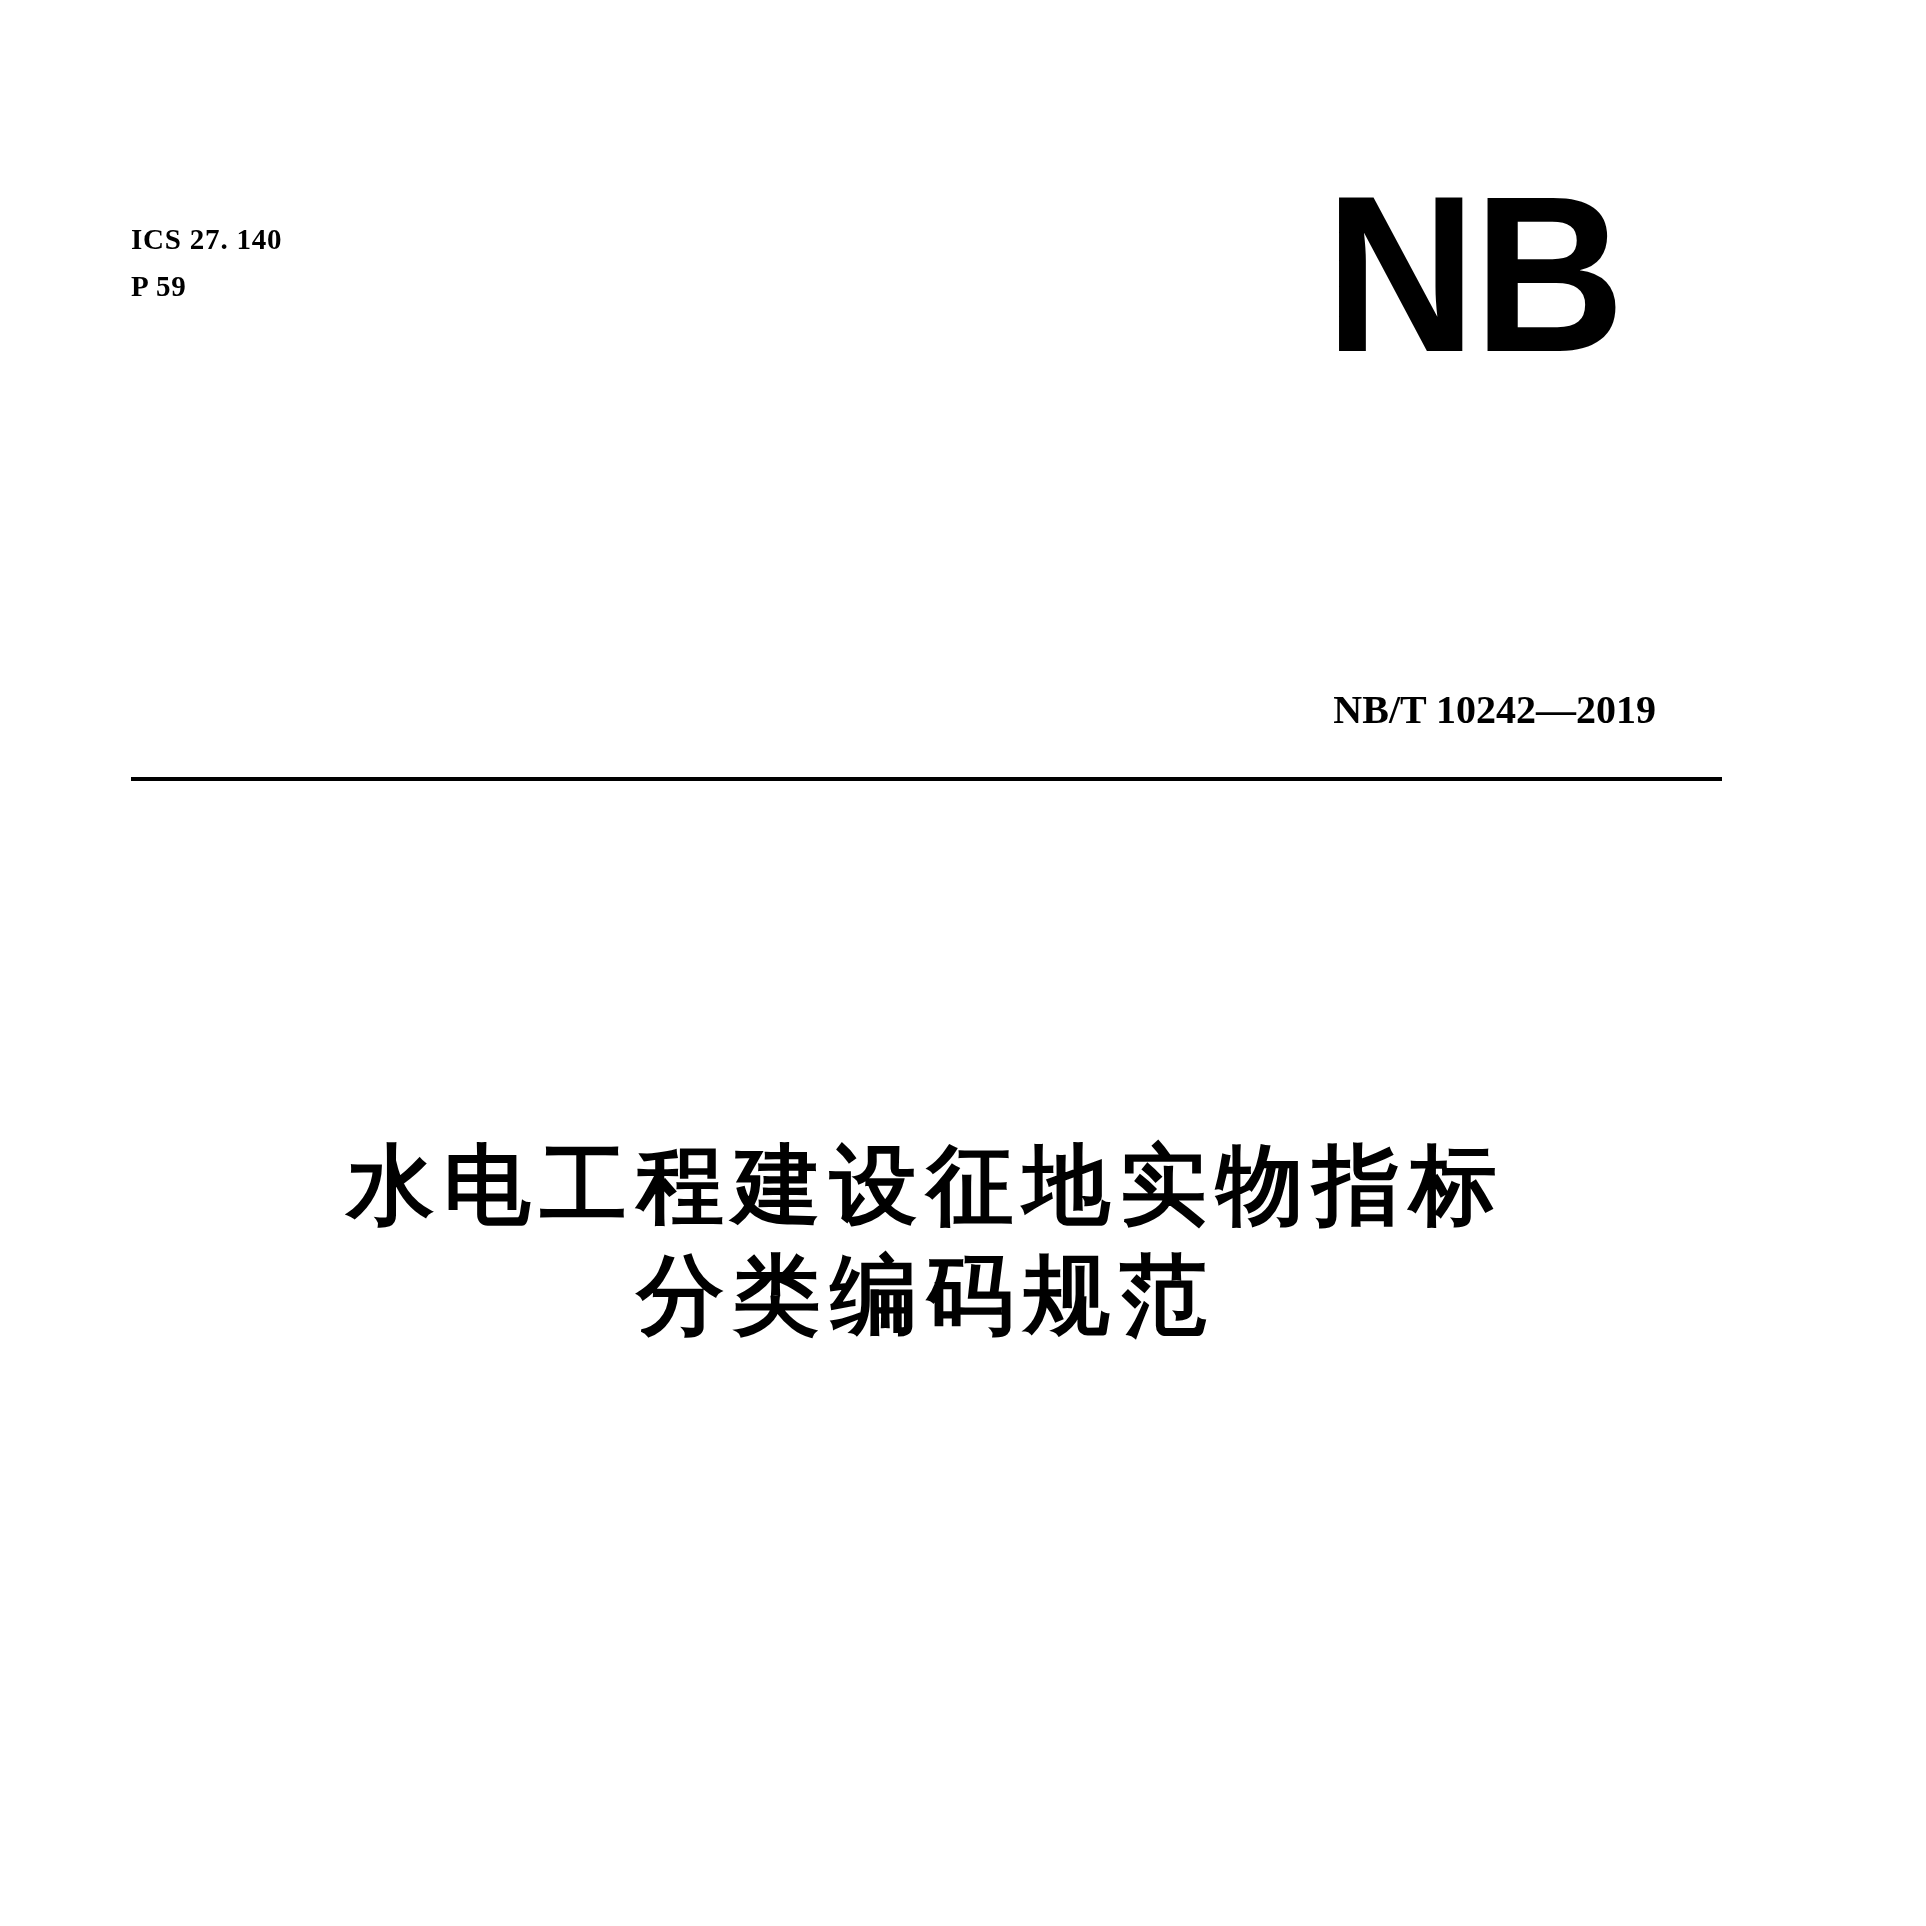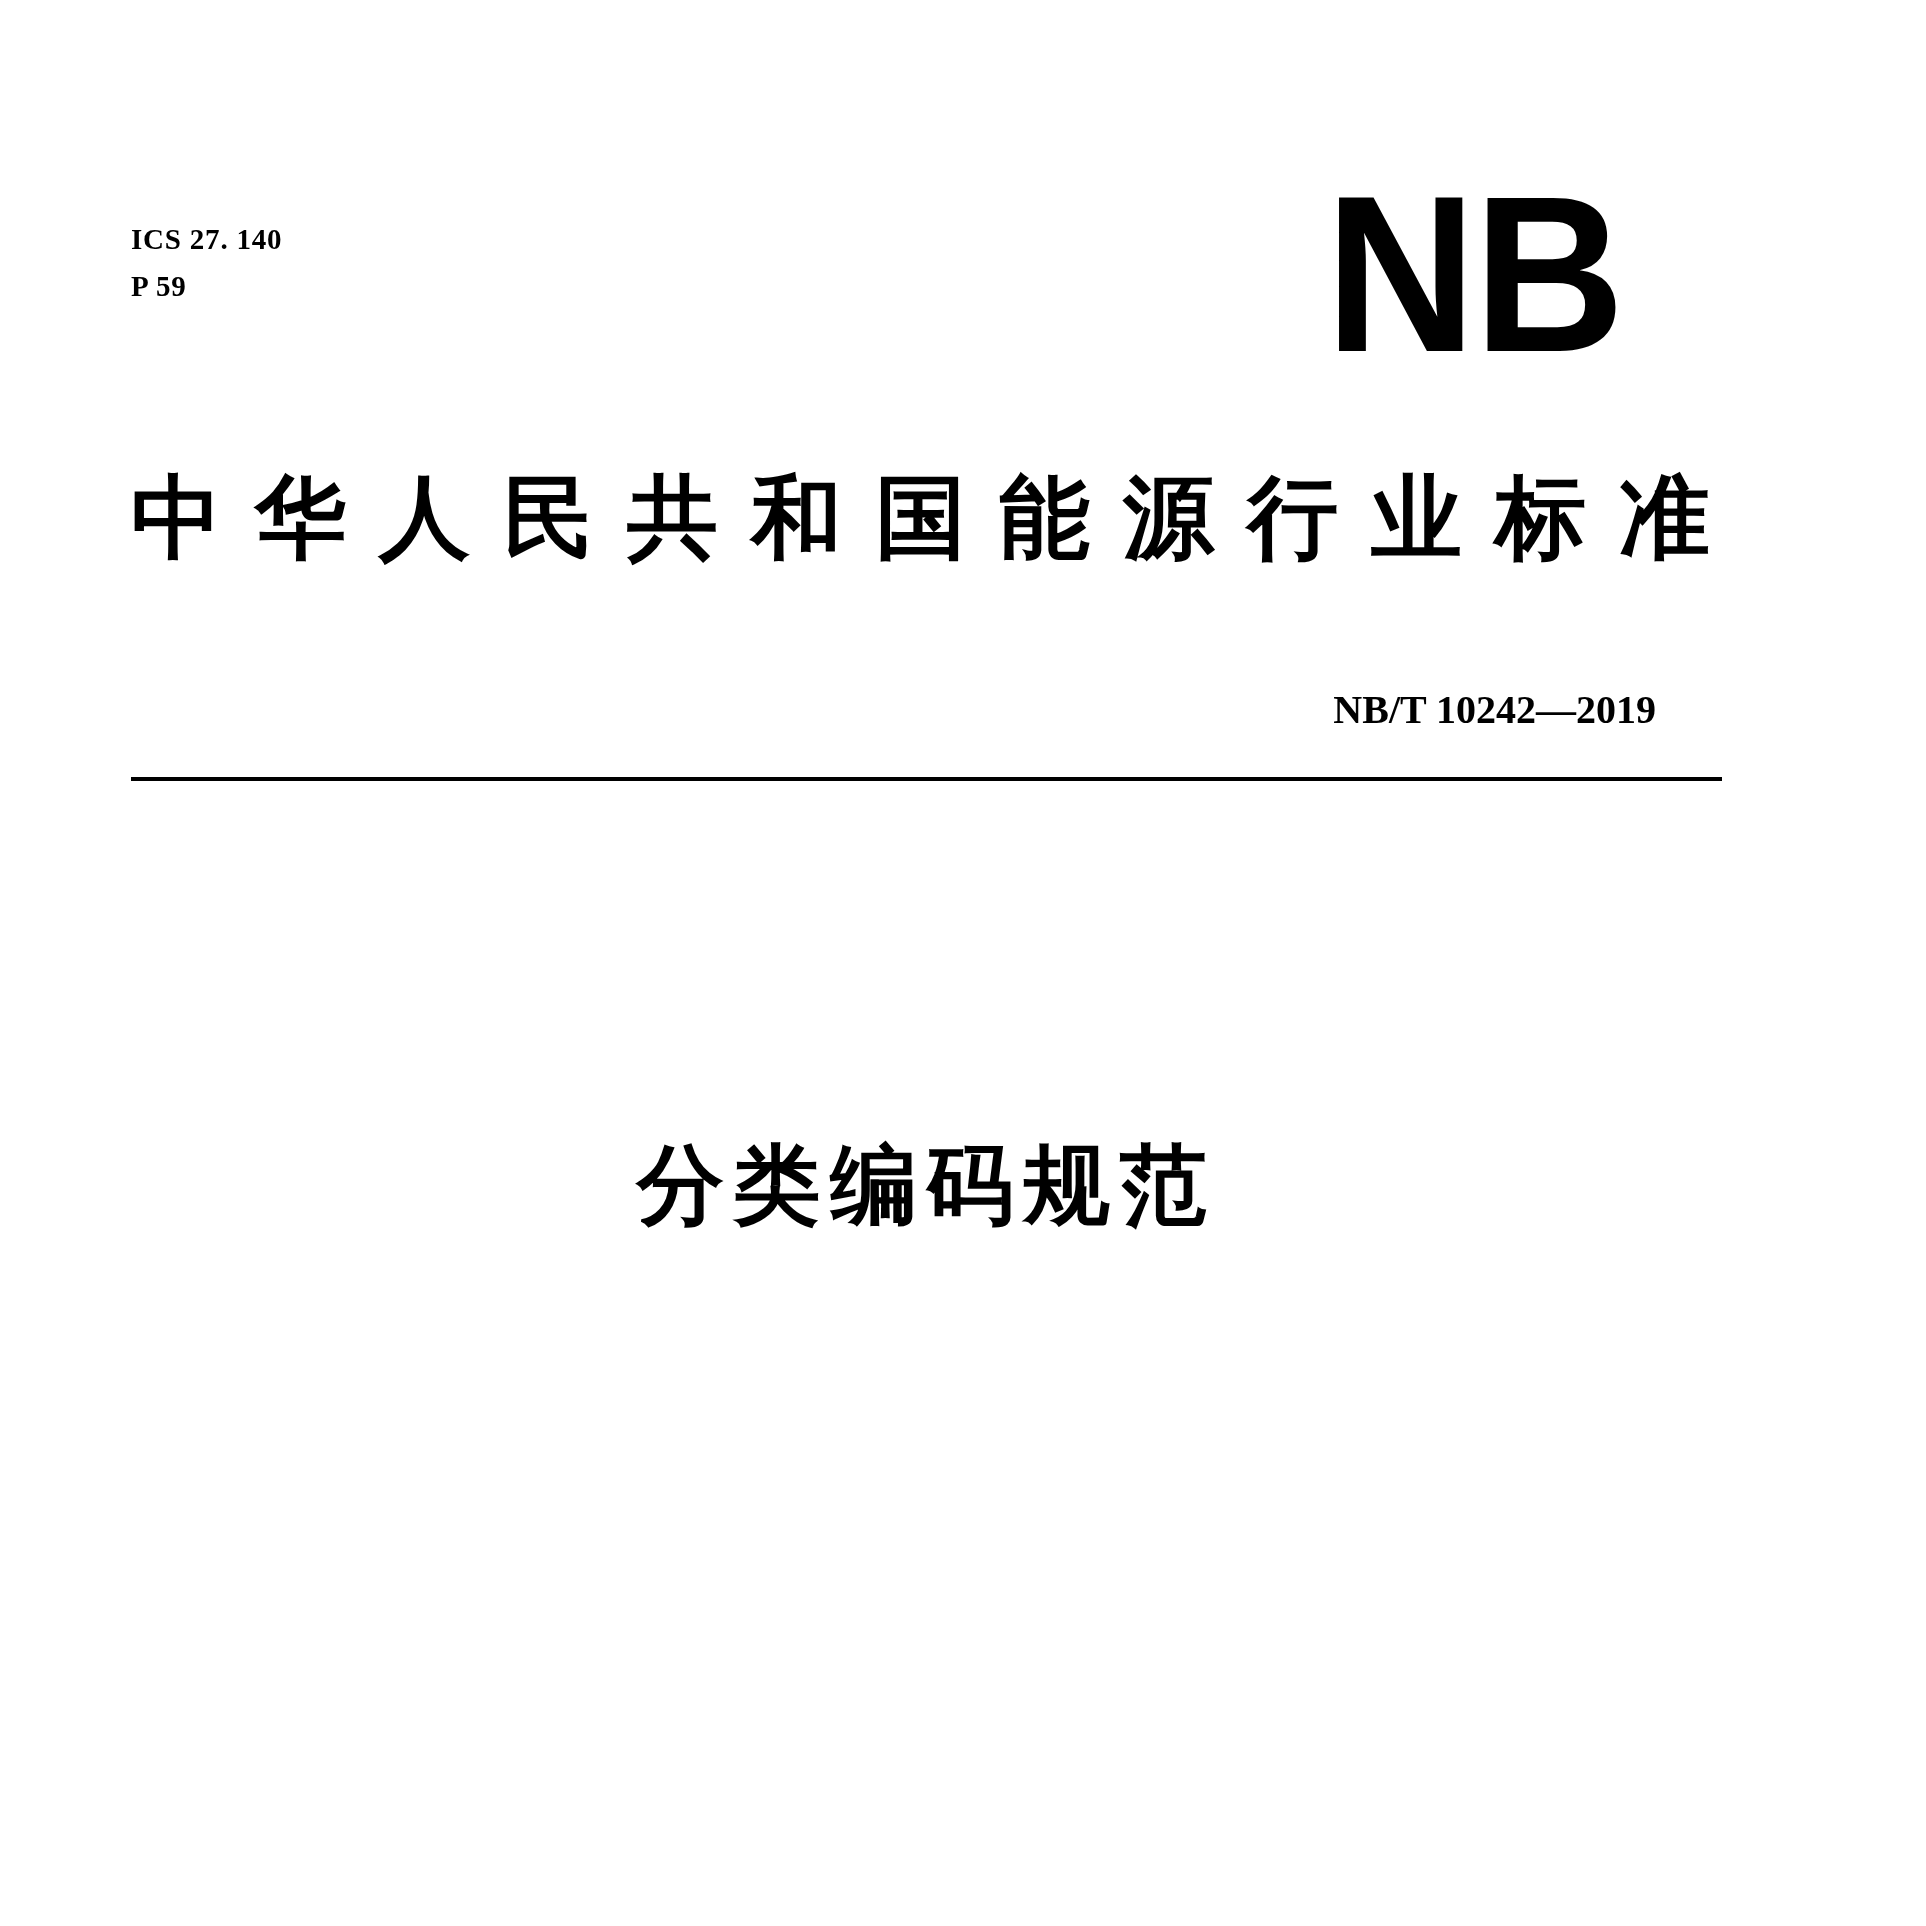--- a/index.html
+++ b/index.html
@@ -100,27 +100,27 @@
 
 <div id="page">
 
   <div class="abs ics-block">
     <div>ICS 27. 140</div>
     <div>P 59</div>
   </div>
 
   <div class="abs nb-logo">NB</div>
 
-  <div class="abs category-title">中华人民共和国能源行业标准</div>
 
   <div class="abs std-number">NB/T 10242—2019</div>
 
   <div class="abs rule rule-top"></div>
 
   <div class="abs main-title">
+    <div>水电工程建设征地实物指标</div>
     <div>分类编码规范</div>
   </div>
 
   <div class="abs en-title">
   </div>
 
 </div>
 
 
 </body></html>

